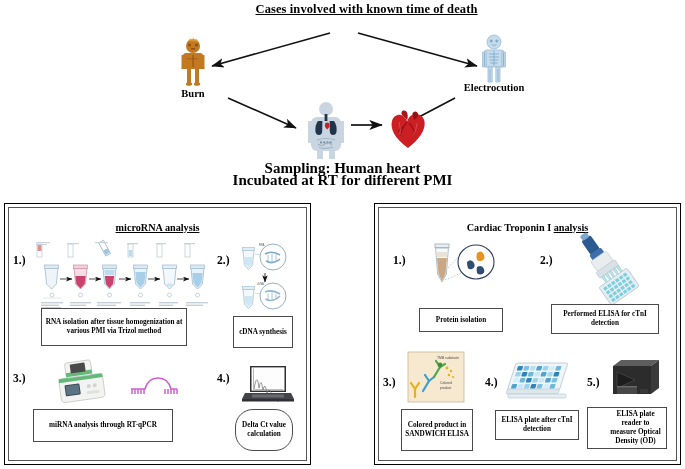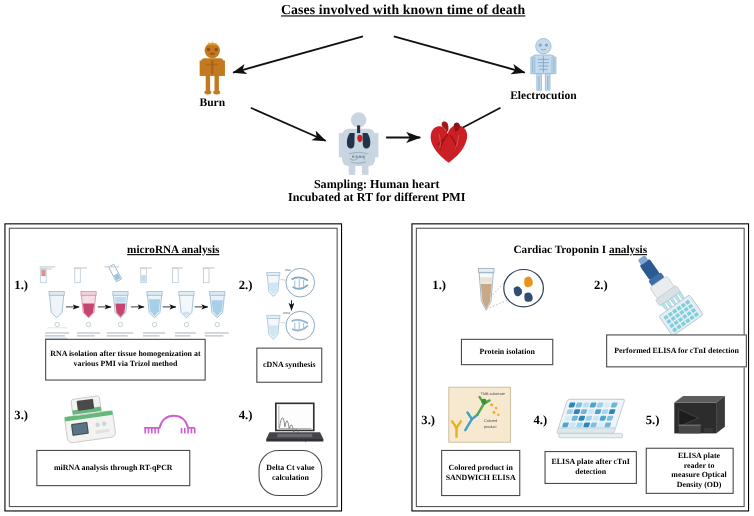--- a/index.html
+++ b/index.html
@@ -18,21 +18,21 @@
     padding-left:24px;
   }
 
   
   .person{position:absolute;}
   .person-label{
     position:absolute;text-align:center;font-size:10.5px;font-weight:bold;
   }
   .caption-center{
     position:absolute;left:0;width:685px;text-align:center;
-    font-size:11px;font-weight:bold;line-height:11.5px;
+    font-size:15px;font-weight:bold;line-height:11.5px;
   }
 
   
   .panel{
     position:absolute;border:1.6px solid #000;background:#fff;box-sizing:border-box;
   }
   .panel-inner{
     position:absolute;inset:3px;border:0.8px solid #555;box-sizing:border-box;
   }
   .panel-title{
@@ -439,21 +439,21 @@
           <rect x="21" y="60.8" width="3.6" height="3.2" rx=".6"></rect>
             <rect x="25.8" y="60.8" width="3.6" height="3.2" rx=".6"></rect>
           <rect x="30.6" y="60.8" width="3.6" height="3.2" rx=".6"></rect>
             <rect x="35.4" y="60.8" width="3.6" height="3.2" rx=".6"></rect>
           <rect x="40.2" y="60.8" width="3.6" height="3.2" rx=".6"></rect>
             <rect x="45" y="60.8" width="3.6" height="3.2" rx=".6"></rect>
         </g>
       </g>
     </svg>
 
-    <div class="cap-box" style="left:176px;top:100px;width:128px;height:30px;">Performed ELISA for cTnI detection</div>
+    <div class="cap-box" style="left:176px;top:100px;width:108px;height:30px;">Performed ELISA for cTnI detection</div>
 
     <div class="step-num" style="left:8px;top:172px;">3.)</div>
 
     <svg class="art" style="left:32px;top:147px;width:58px;height:52px;" viewBox="0 0 58 52">
       <rect x="1" y="1" width="56" height="50" fill="#f7e9d0" stroke="#c9b694" stroke-width=".8"></rect>
 
       <g stroke="#e8b01f" stroke-width="2.2" fill="none" stroke-linecap="round">
         <path d="M8 46 v-8"></path>
           <path d="M8 38 l-4 -6"></path>
           <path d="M8 38 l4 -6"></path>

